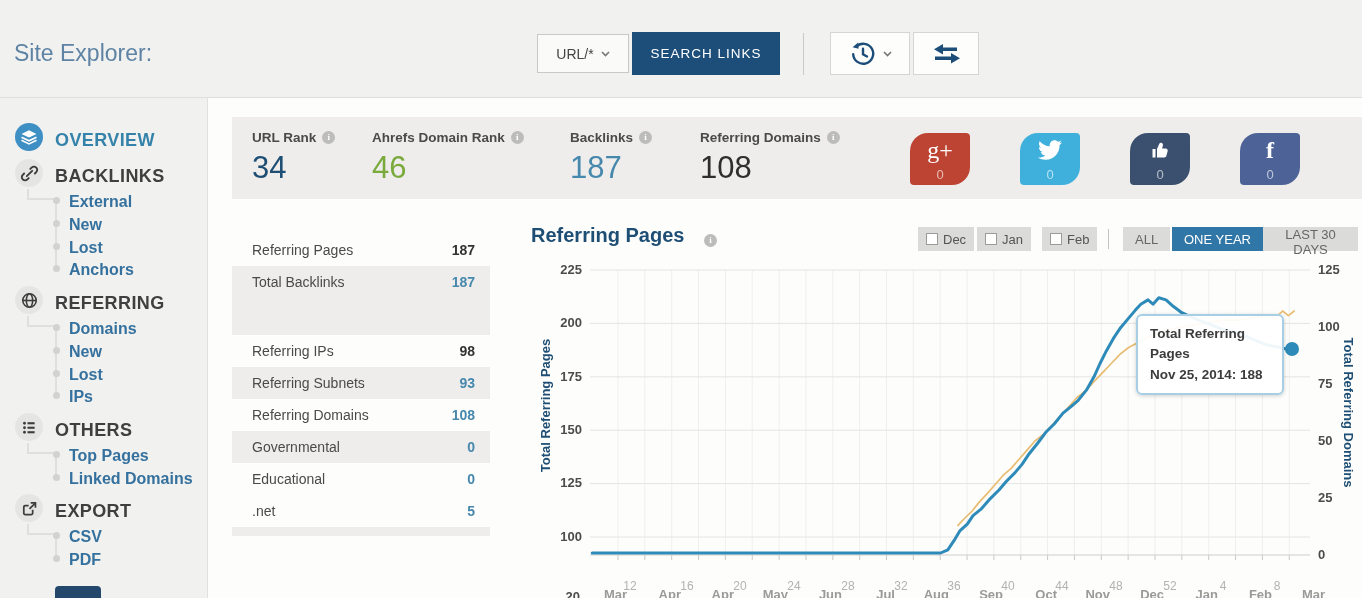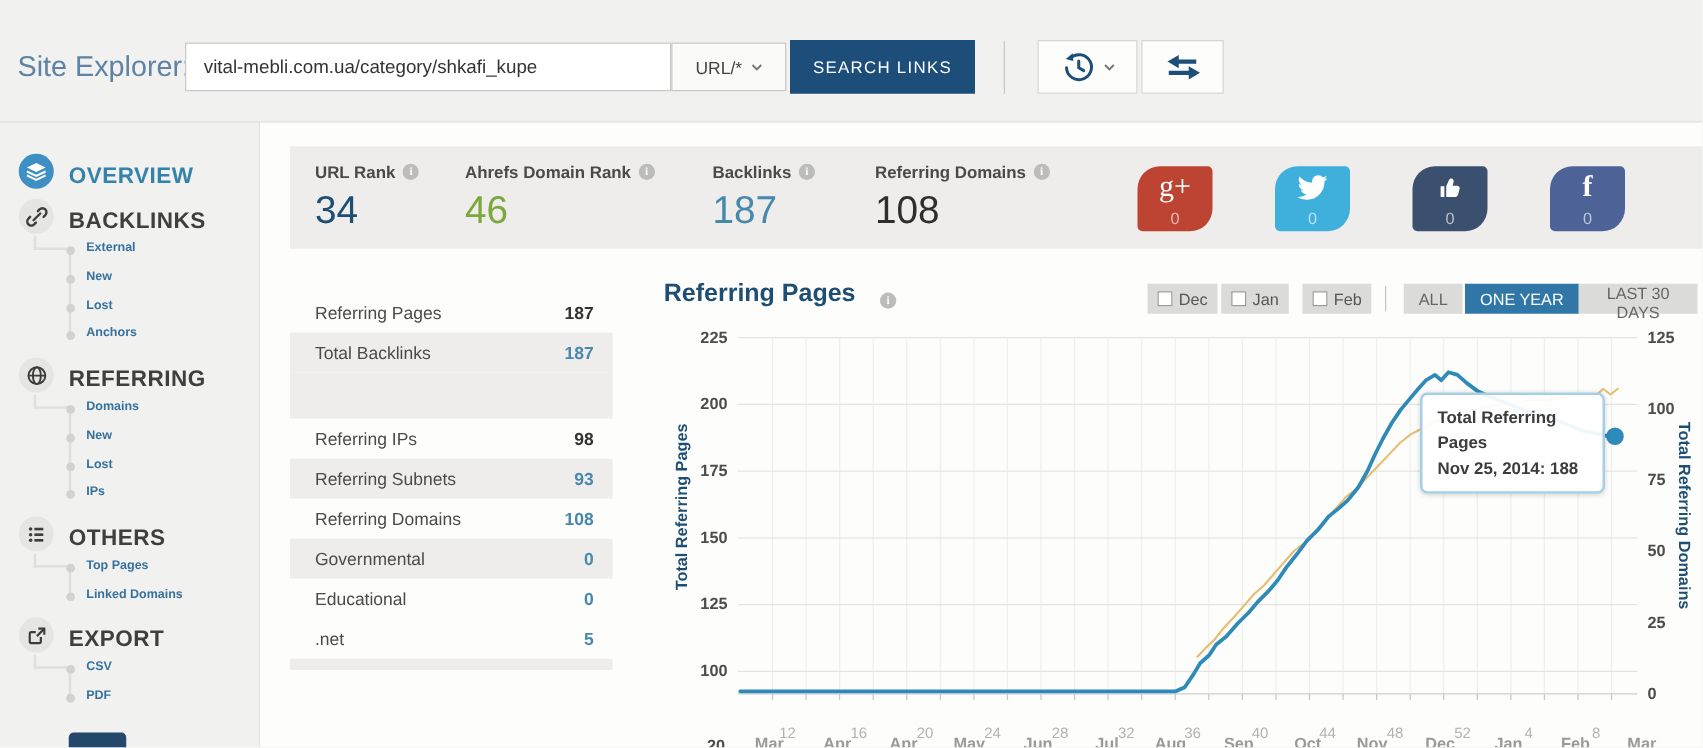--- a/index.html
+++ b/index.html
@@ -25,21 +25,21 @@
   .icon-btn.history { left:830px; width:80px; height:43px; }
   .icon-btn.compare { left:913px; width:66px; height:43px; }
   .chev { width:9px; height:6px; }
 
   
   .sec-icon { position:absolute; left:15px; width:28px; height:28px; border-radius:50%;
     background:#e5e5e3; display:flex; align-items:center; justify-content:center; }
   .sec-icon.active { background:#3e8fc4; }
   .sec-label { position:absolute; left:55px; font-size:18px; font-weight:bold; color:#3f3f3f; letter-spacing:.4px; cursor:pointer; }
   .sec-label.active { color:#3583ab; }
-  .sub-item { position:absolute; left:69px; font-size:10px; font-weight:bold; color:#35719e; cursor:pointer; }
+  .sub-item { position:absolute; left:69px; font-size:16px; font-weight:bold; color:#35719e; cursor:pointer; }
   .bullet { position:absolute; left:53px; width:7px; height:7px; border-radius:50%; background:#d2d2d0; }
   .elbow { position:absolute; border-left:2px solid #e0dfdc; border-bottom:2px solid #e0dfdc; }
   .chain { position:absolute; left:55px; width:2px; background:#e0dfdc; }
 
   
   .stats-bar { position:absolute; left:232px; top:117px; right:0; height:82px; background:#eeedeb; }
   .stat { position:absolute; top:130px; }
   .stat .lbl { font-size:13.5px; color:#4a4a4a; font-weight:bold; display:flex; align-items:center; gap:6px; }
   .stat .val { font-size:31px; font-weight:normal; margin-top:5px; }
   .info-i { display:inline-block; width:13px; height:13px; border-radius:50%; background:#bcbcba;
@@ -88,21 +88,20 @@
 </style>
 </head>
 <body>
 
 <div id="app">
   <div class="main-bg"></div>
   <div class="header-line"></div>
   <div class="sidebar-line"></div>
 
   <div class="brand">Site Explorer:</div>
-  <input class="url-input" value="vital-mebli.com.ua/category/shkafi_kupe" style="">
   <div class="mode-dd">
     <span>URL/*</span>
     <svg class="chev" viewBox="0 0 9 6">
         <path d="M1 1 L4.5 4.5 L8 1" stroke="#777" stroke-width="1.6" fill="none"></path>
       </svg>
   </div>
   <button class="search-btn">SEARCH LINKS</button>
   <div class="hdr-div"></div>
 
   <div class="icon-btn history">

